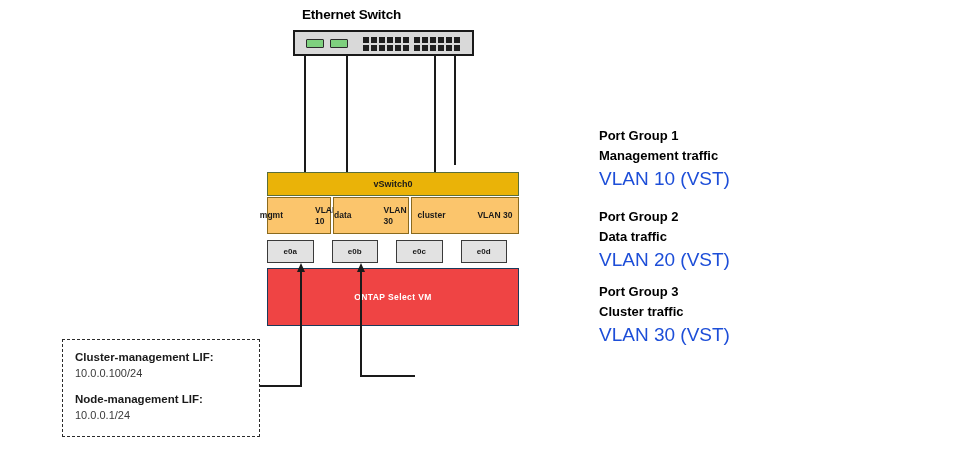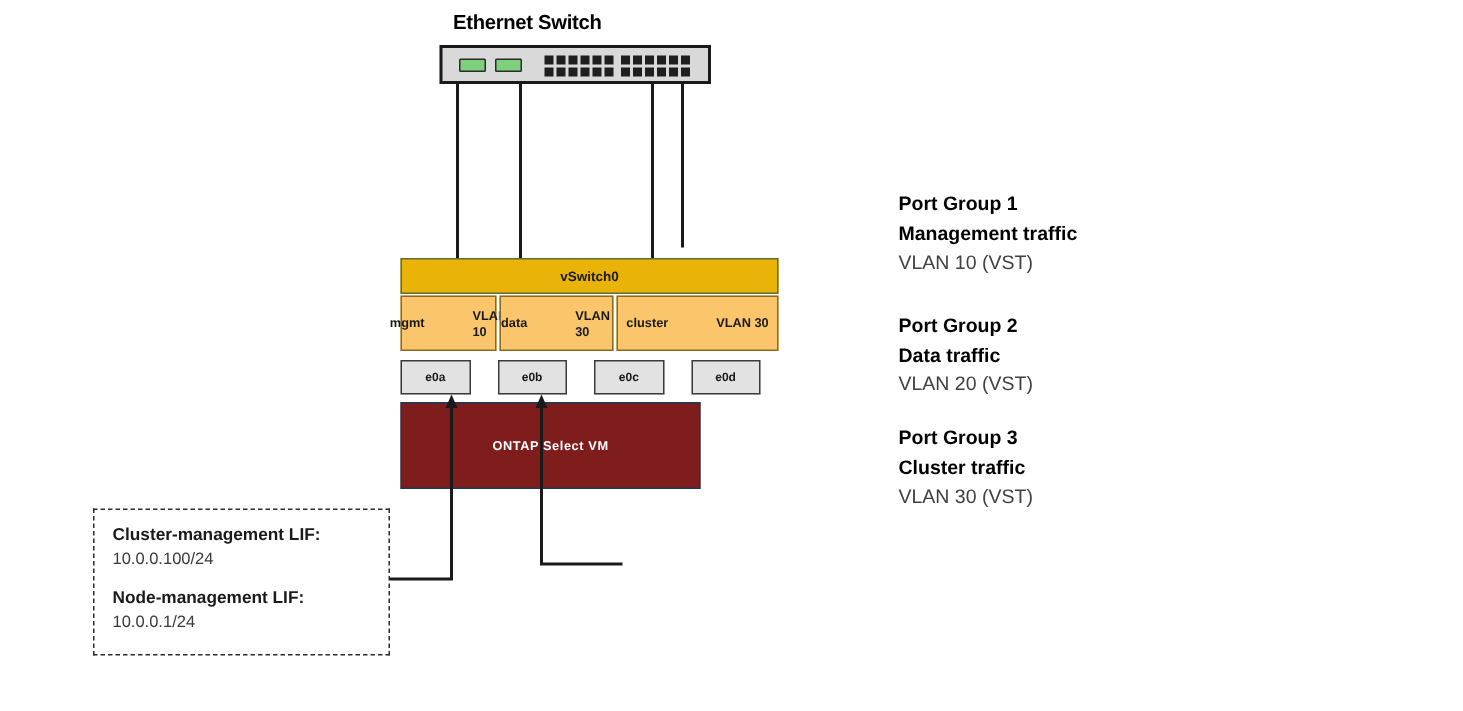--- a/index.html
+++ b/index.html
@@ -143,23 +143,23 @@
     justify-content: center;
     font-size: 8px;
     font-weight: bold;
     color: #1a1a1a;
   }
 
   .vm-box {
     position: absolute;
     left: 251px;
     top: 268px;
-    width: 200px;
+    width: 252px;
     height: 58px;
-    background: #7f1d1d;
+    background: #ef4444;
     border: 1.5px solid #1a3a5a;
     box-sizing: border-box;
     display: flex;
     align-items: center;
     justify-content: center;
     font-size: 8.5px;
     font-weight: bold;
     color: #ffffff;
     letter-spacing: 0.4px;
   }
@@ -215,24 +215,24 @@
   .pg-group.pg-2 { top: 172px; }
   .pg-group.pg-3 { top: 247px; }
   .pg-line-bold {
     font-size: 13px;
     font-weight: bold;
     line-height: 1.5;
     white-space: nowrap;
     color: #000000;
   }
   .pg-line-plain {
-    font-size: 13px;
+    font-size: 19px;
     line-height: 1.5;
     white-space: nowrap;
-    color: #404040;
+    color: #1d4ed8;
   }
 </style>
 </head>
 <body>
 
 <div class="canvas">
 
   <div class="switch-title">Ethernet Switch</div>
 
   <div class="switch-body">

